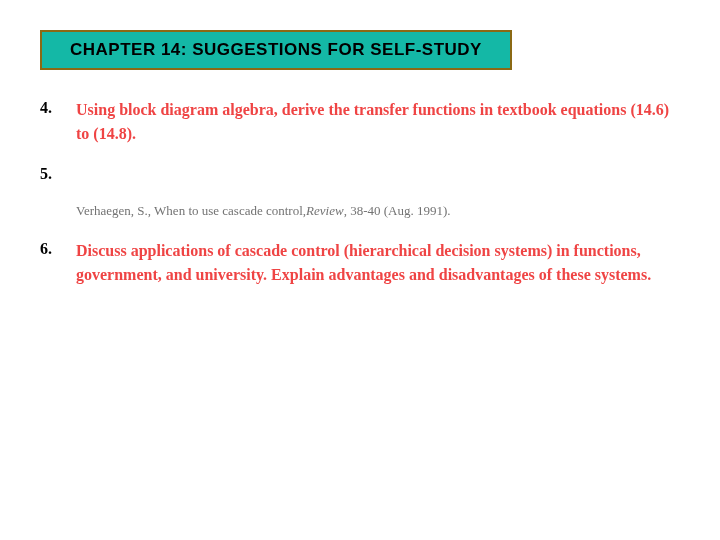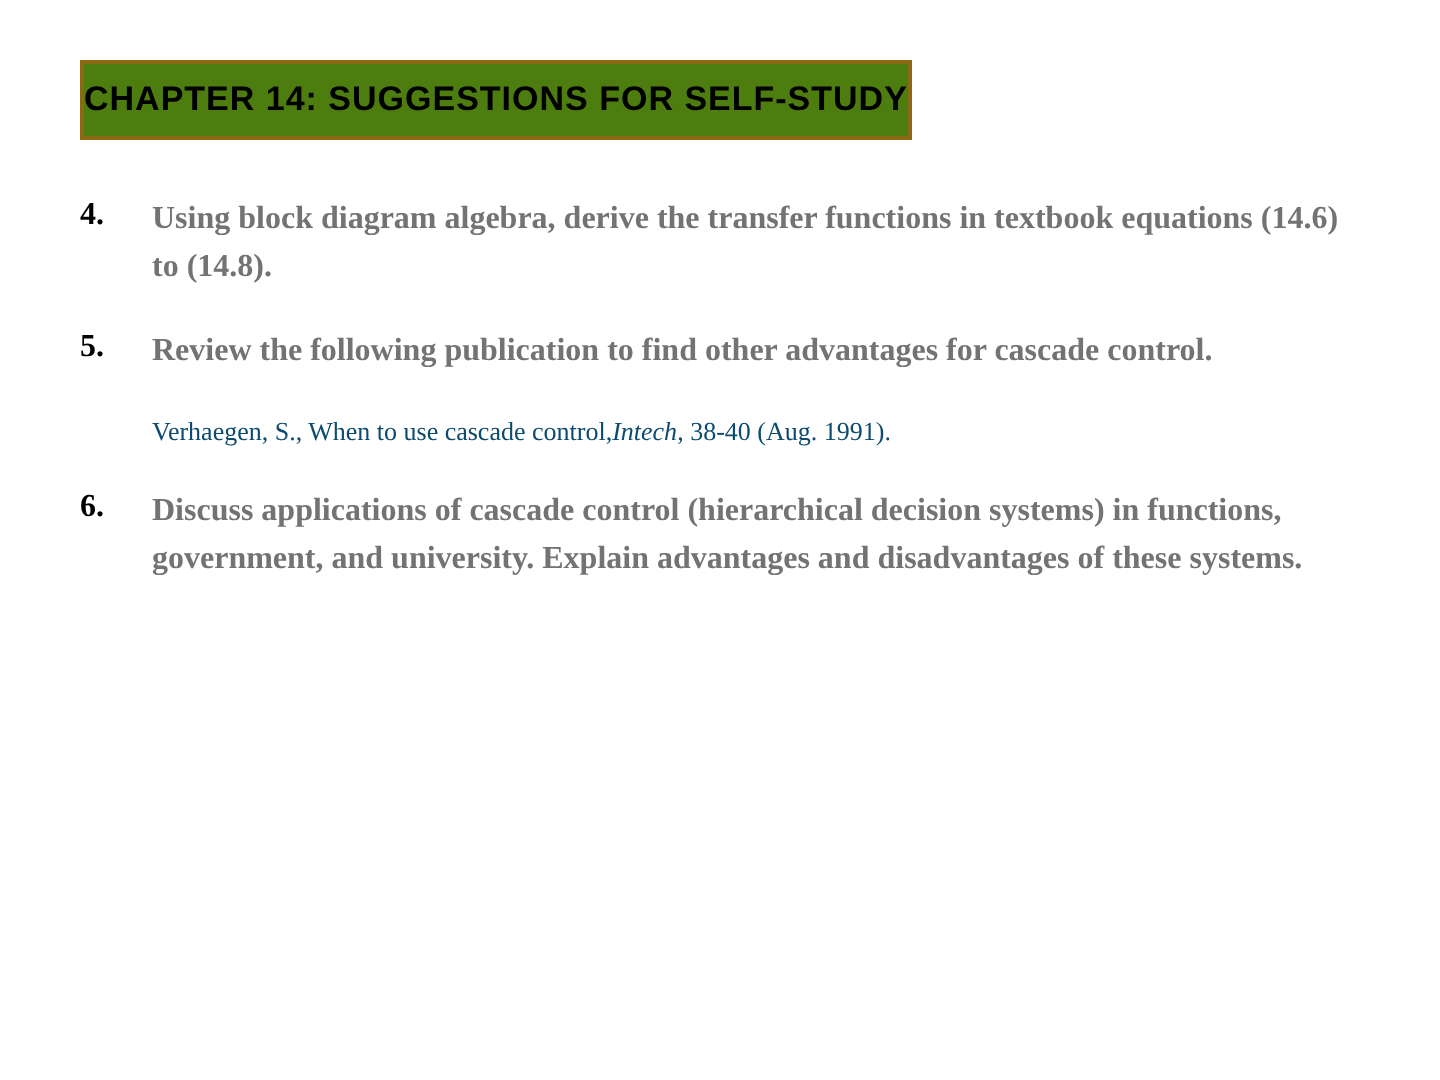--- a/index.html
+++ b/index.html
@@ -20,22 +20,22 @@
       width: 720px;
       height: 540px;
       padding: 30px 40px 30px 40px;
       display: flex;
       flex-direction: column;
       gap: 0;
     }
 
     .chapter-header {
       border: 2px solid #8b6914;
-      background-color: #4d7c0f;
-      padding: 8px 0;
+      background-color: #14b8a6;
+      padding: 8px 28px;
       margin-bottom: 28px;
       display: inline-block;
       width: fit-content;
     }
 
     .chapter-title {
       font-size: 17px;
       font-weight: bold;
       color: #000000;
       font-family: Arial, Helvetica, sans-serif;
@@ -58,33 +58,33 @@
     .item-number {
       font-size: 16px;
       font-weight: bold;
       min-width: 36px;
       color: #000;
       padding-top: 1px;
     }
 
     .item-text {
       font-size: 16px;
-      color: #737373;
+      color: #ef4444;
       line-height: 1.5;
       font-weight: bold;
     }
 
     .reference-block {
       margin-left: 36px;
       margin-bottom: 18px;
     }
 
     .reference-text {
       font-size: 13px;
-      color: #0c4a6e;
+      color: #737373;
       line-height: 1.5;
     }
 
     .reference-italic {
       font-style: italic;
     }
   </style>
 </head>
 <body>
 
@@ -96,25 +96,24 @@
 
   <div class="content">
 
     <div class="item">
       <span class="item-number">4.</span>
       <span class="item-text">Using block diagram algebra, derive the transfer functions in textbook equations (14.6) to (14.8).</span>
     </div>
 
     <div class="item">
       <span class="item-number">5.</span>
-      <span class="item-text">Review the following publication to find other advantages for cascade control.</span>
     </div>
 
     <div class="reference-block">
-      <span class="reference-text">Verhaegen, S., When to use cascade control,</span><span class="reference-text reference-italic">Intech</span><span class="reference-text">, 38-40 (Aug. 1991).</span>
+      <span class="reference-text">Verhaegen, S., When to use cascade control,</span><span class="reference-text reference-italic">Review</span><span class="reference-text">, 38-40 (Aug. 1991).</span>
     </div>
 
     <div class="item">
       <span class="item-number">6.</span>
       <span class="item-text">Discuss applications of cascade control (hierarchical decision systems) in functions, government, and university.  Explain advantages and disadvantages of these systems.</span>
     </div>
 
   </div>
 </div>
 

